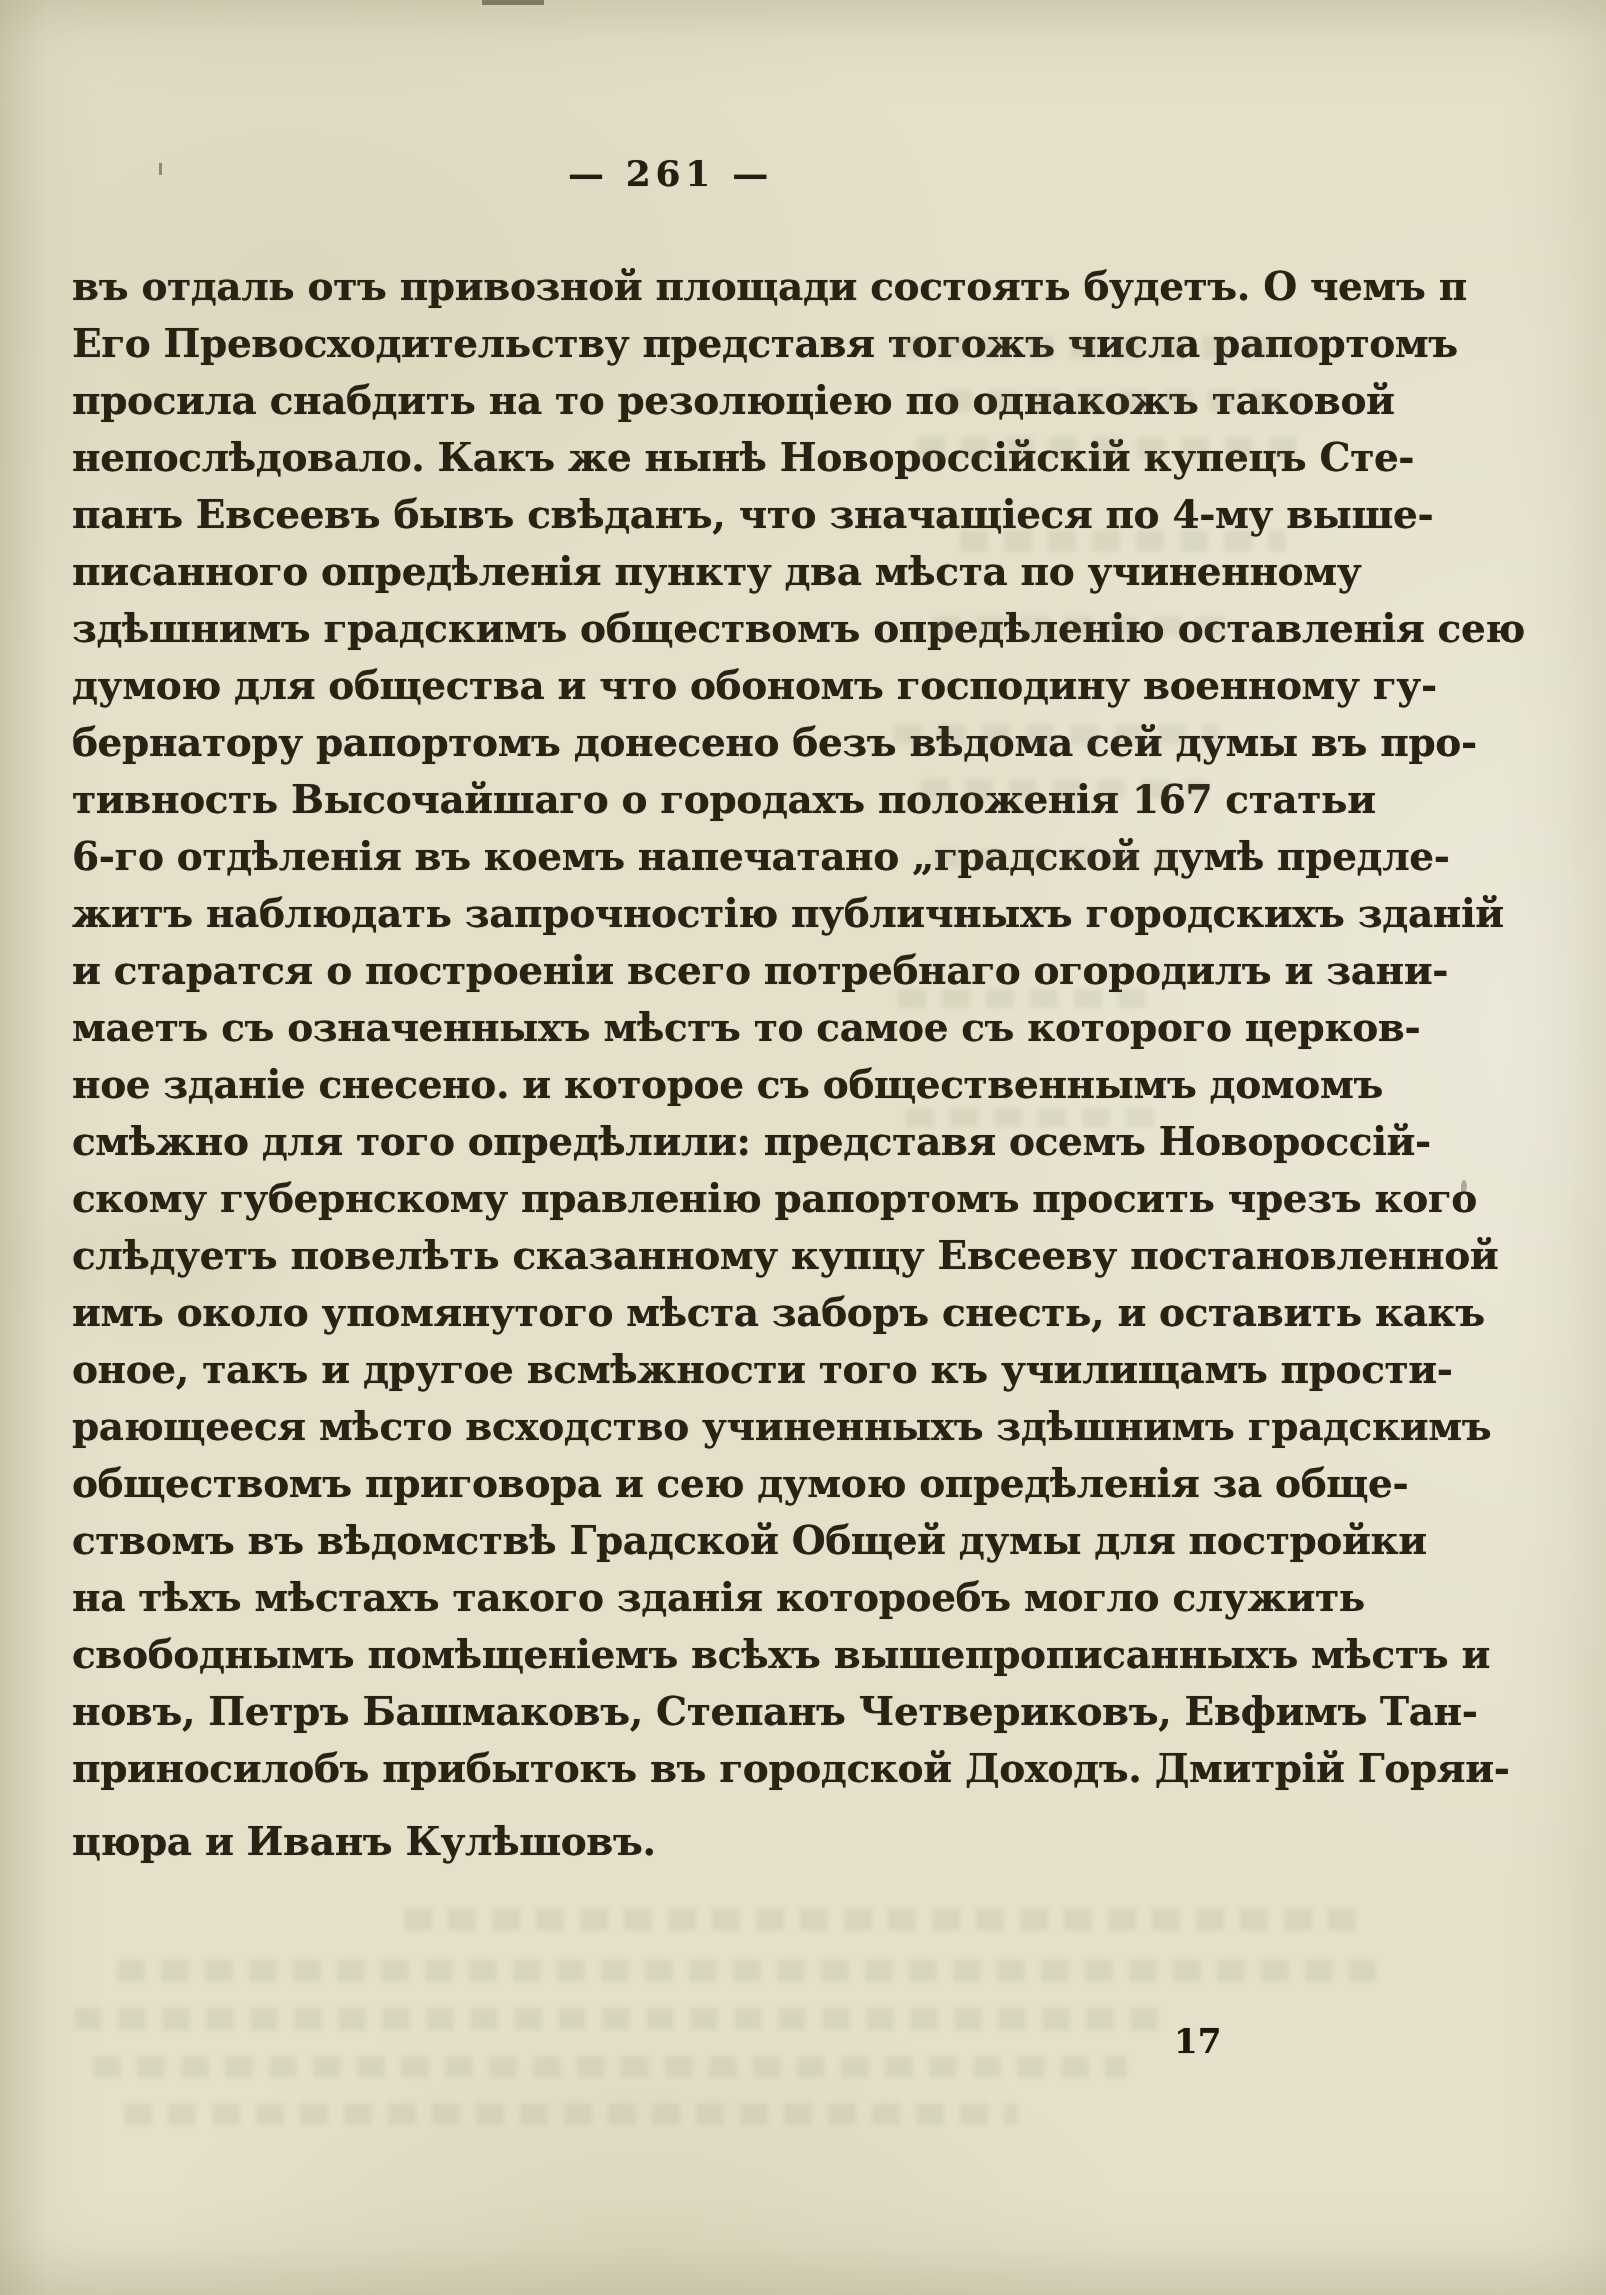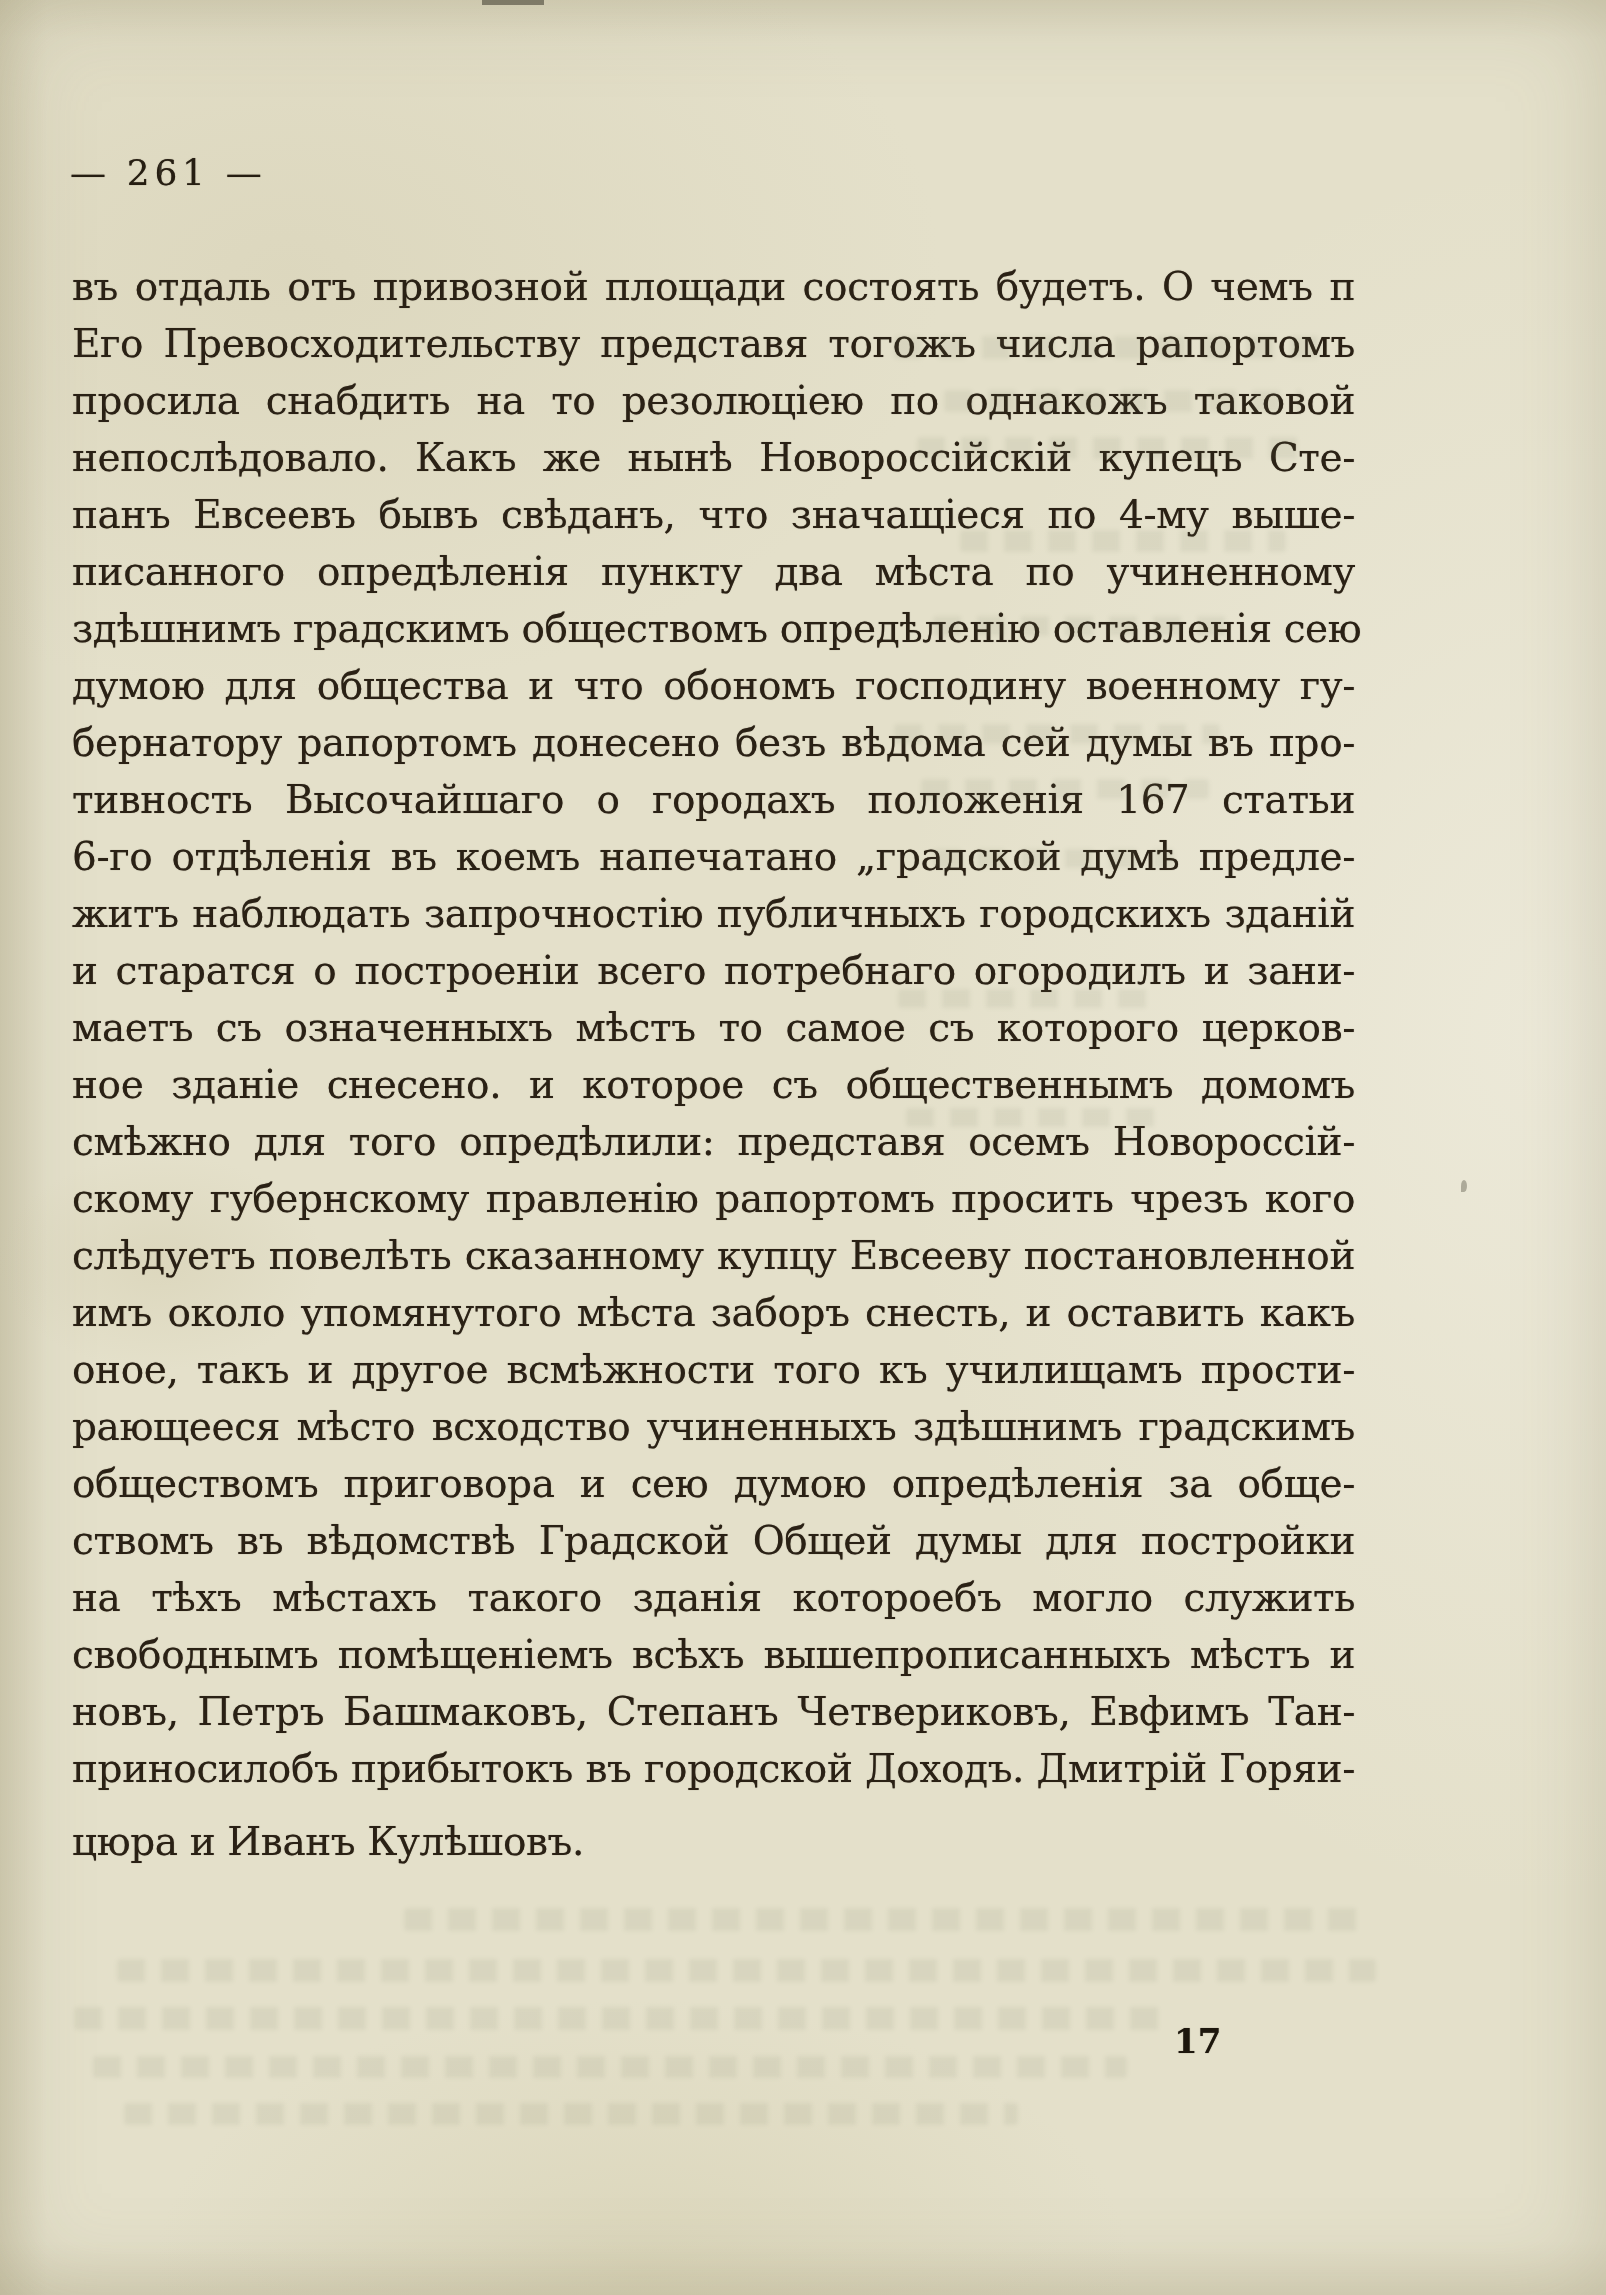--- a/index.html
+++ b/index.html
@@ -17,34 +17,35 @@
       linear-gradient(0deg, rgba(196,189,156,.28) 0px, rgba(0,0,0,0) 54px),
       linear-gradient(180deg, rgba(200,194,162,.30) 0px, rgba(0,0,0,0) 39px);
     box-shadow: inset 0 0 93px rgba(120,112,80,.25);
     overflow:hidden;
     font-family:"DejaVu Serif", serif;
     color:#2a2115;
   }
   .pageno{
     position:absolute;
     left:70px;top:152px;width:1201px;
-    font-size:36px;font-weight:normal;
+    text-align:center;
+    font-size:36px;font-weight:bold;
     letter-spacing:4.7px;
     color:#261e12;
     text-shadow:0 0 0.8px rgba(38,28,16,.65);
   }
   .bodytext{
     position:absolute;
     left:72px;top:258px;width:1283px;
   }
   .line{
     height:57px;
     line-height:57px;
     font-size:39px;
-    font-weight:normal;
+    font-weight:bold;
     white-space:nowrap;
     text-align:justify;
     text-align-last:justify;
     letter-spacing:-0.4px;
     color:#2a2115;
     text-shadow:0 0 0.8px rgba(40,30,18,.6);
   }
   .line.last{
     text-align-last:left;
     margin-top:16px;

